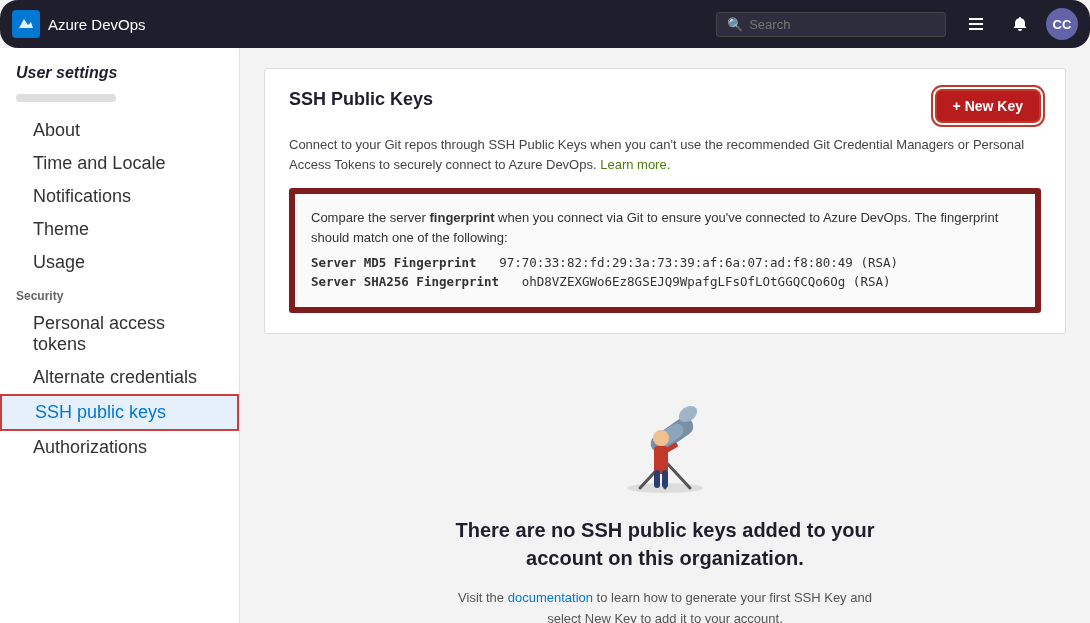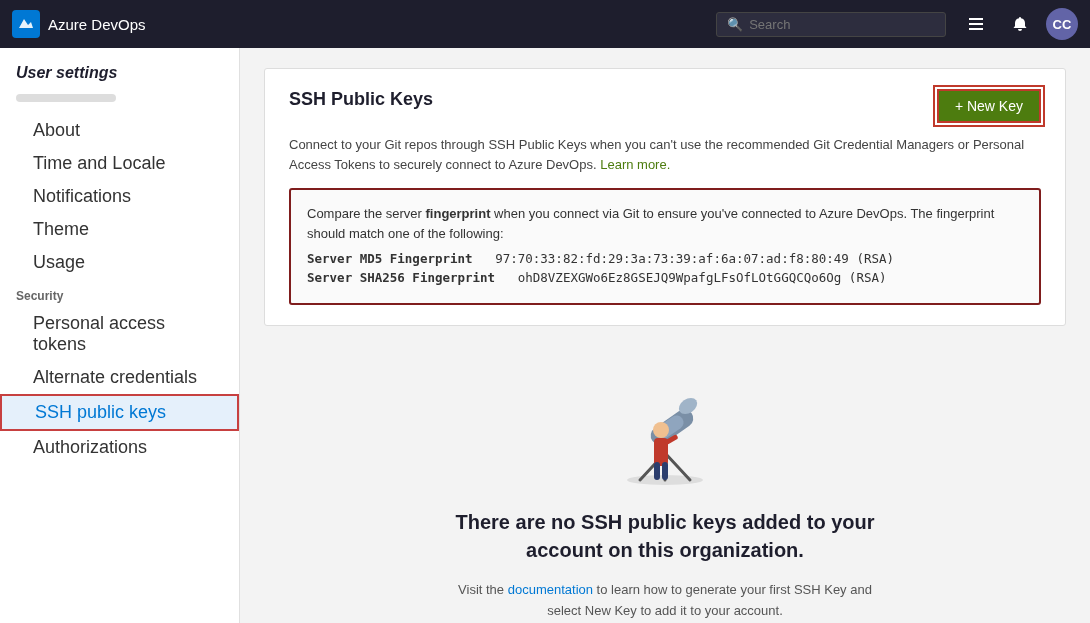--- a/index.html
+++ b/index.html
@@ -8,20 +8,21 @@
     
     .topbar {
       display: flex;
       align-items: center;
       background: #1e1e2d;
       height: 48px;
       padding: 0 12px;
       position: fixed;
       top: 0; left: 0; right: 0;
       z-index: 100;
+      border-radius: 18px;
     }
     .topbar-logo {
       display: flex;
       align-items: center;
       gap: 8px;
       color: white;
       font-size: 15px;
       font-weight: 500;
       margin-right: auto;
     }
@@ -152,43 +153,43 @@
     }
     .ssh-title {
       font-size: 18px;
       font-weight: 600;
       color: #1e1e2d;
     }
     .new-key-btn {
       display: flex;
       align-items: center;
       gap: 6px;
-      background: #4d7c0f;
+      background: #b91c1c;
       color: white;
       border: 2px solid #c0392b;
-      border-radius: 0;
+      border-radius: 7px;
       padding: 7px 16px;
       font-size: 14px;
-      font-weight: 400;
+      font-weight: 700;
       cursor: pointer;
       white-space: nowrap;
       outline: 2px solid #c0392b;
       outline-offset: 2px;
     }
     .ssh-description {
       font-size: 13px;
       color: #444;
       margin-bottom: 14px;
       line-height: 1.5;
     }
     .ssh-description a { color: #4d7c0f; text-decoration: none; }
 
     
     .fingerprint-box {
-      border: 2px solid #7f1d1d;
+      border: 6px solid #7f1d1d;
       border-radius: 3px;
       padding: 14px 16px;
       background: #fafafa;
     }
     .fingerprint-intro {
       font-size: 13px;
       color: #333;
       margin-bottom: 8px;
       line-height: 1.5;
     }

